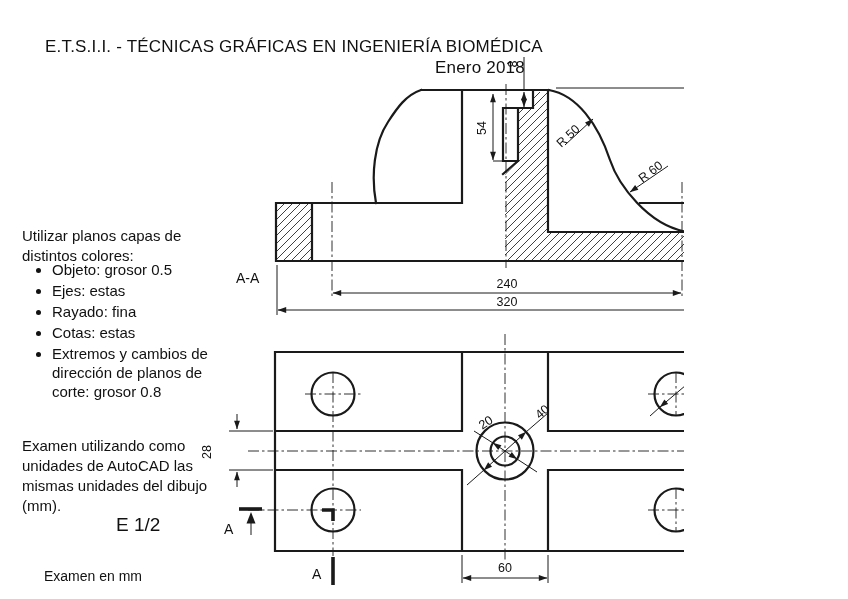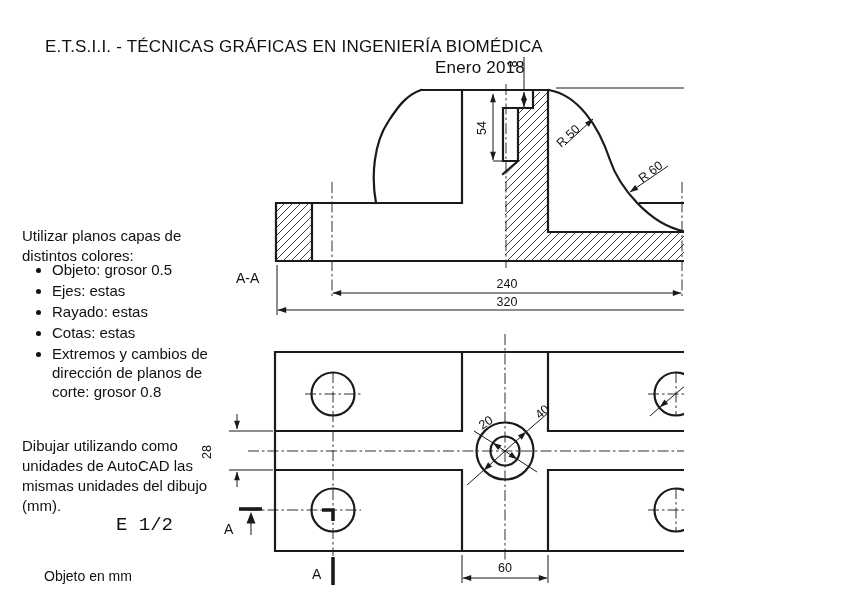--- a/index.html
+++ b/index.html
@@ -4,21 +4,21 @@
 <style>
   html,body{margin:0;padding:0;background:#fff;}
   #sheet{position:relative;width:684px;height:599px;background:#fff;overflow:hidden;
          font-family:"Liberation Sans",sans-serif;color:#111;}
   .abs{position:absolute;}
   .title{font-size:17px;letter-spacing:.2px;white-space:nowrap;}
   .para{font-size:15px;line-height:20px;}
   ul.blist{margin:0;padding:0 0 0 20px;font-size:15px;line-height:19px;width:205px;}
   ul.blist li{margin-bottom:2px;}
   .u{}
-  .scale{font-size:19px;font-family:Liberation Mono, monospace;}
+  .scale{font-size:19px;}
   .small{font-size:14px;}
   svg{position:absolute;left:0;top:0;}
   .obj{stroke:#1a1a1a;stroke-width:2.2;fill:none;stroke-linecap:square;}
   .thin{stroke:#1a1a1a;stroke-width:1;fill:none;}
   .cl{stroke:#1a1a1a;stroke-width:.9;fill:none;stroke-dasharray:11 3 2.5 3;}
   .thick3{stroke:#1a1a1a;stroke-width:3.6;fill:none;}
   .hatchfill{fill:url(#hatch);stroke:none;}
   svg text{font-family:"Liberation Sans",sans-serif;font-size:12.5px;fill:#111;}
   .mid{text-anchor:middle;}
 </style>
@@ -29,29 +29,29 @@
 
   <div class="abs title" style="left:45px;top:37px;">E.T.S.I.I. - TÉCNICAS GRÁFICAS EN INGENIERÍA BIOMÉDICA</div>
   <div class="abs title" style="left:435px;top:58px;">Enero 2018</div>
 
 
   <div class="abs para" style="left:22px;top:226px;width:178px;"><span>Utilizar planos </span><span class="u">capas</span><span> de distintos colores:</span></div>
 
   <ul class="blist abs" style="left:32px;top:260px;">
     <li>Objeto: grosor 0.5</li>
     <li>Ejes: estas</li>
-    <li>Rayado:  estas</li>
+    <li>Rayado:  fina</li>
     <li>Cotas: estas</li>
     <li style="width:180px;">Extremos y cambios de dirección de planos de corte: grosor 0.8</li>
   </ul>
 
-  <div class="abs para" style="left:22px;top:436px;width:205px;">Dibujar utilizando como unidades de AutoCAD las mismas unidades del dibujo (mm).</div>
+  <div class="abs para" style="left:22px;top:436px;width:205px;">Examen utilizando como unidades de AutoCAD las mismas unidades del dibujo (mm).</div>
 
   <div class="abs scale" style="left:116px;top:514px;">E 1/2</div>
-  <div class="abs small" style="left:44px;top:568px;">Objeto en mm</div>
+  <div class="abs small" style="left:44px;top:568px;">Examen en mm</div>
 
   <div class="abs small" style="left:236px;top:270px;">A-A</div>
   <div class="abs small" style="left:224px;top:521px;">A</div>
   <div class="abs small" style="left:312px;top:566px;">A</div>
 
   <svg width="848" height="599" viewBox="0 0 848 599">
     <defs>
       <pattern id="hatch" width="8" height="8" patternUnits="userSpaceOnUse">
         <path d="M-2,2 l4,-4 M-2,10 L10,-2 M6,10 l4,-4" stroke="#2a2a2a" stroke-width="0.9"></path>
       </pattern>

